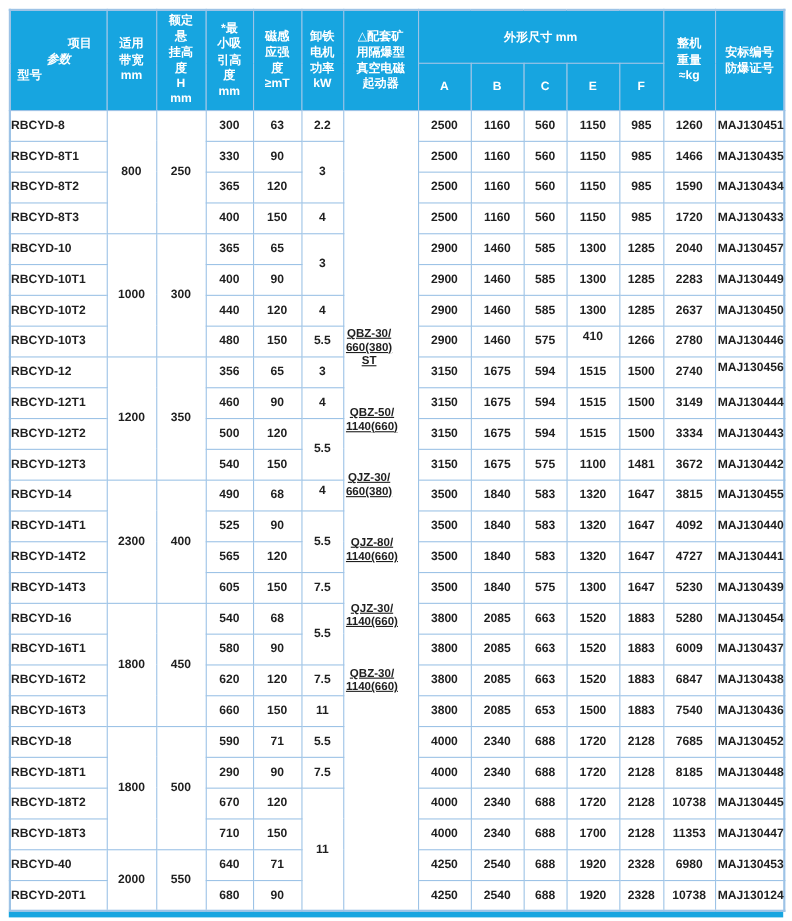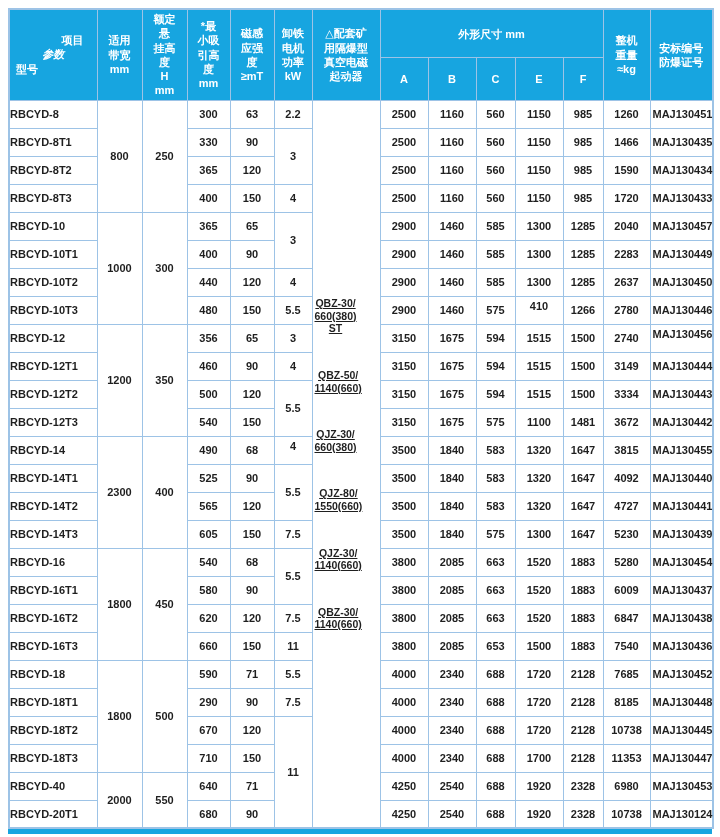--- a/index.html
+++ b/index.html
@@ -124,21 +124,21 @@
           <td rowspan="26" class="starter">
             <div class="starter-stack">
               <div class="starter-item">QBZ-30/
 660(380)
 ST</div>
               <div class="starter-item">QBZ-50/
 1140(660)</div>
               <div class="starter-item">QJZ-30/
 660(380)</div>
               <div class="starter-item">QJZ-80/
-1550(660)</div>
+1140(660)</div>
               <div class="starter-item">QJZ-30/
 1140(660)</div>
               <div class="starter-item">QBZ-30/
 1140(660)</div>
             </div>
           </td>
           <td>2500</td>
           <td>1160</td>
           <td>560</td>
           <td>1150</td>

